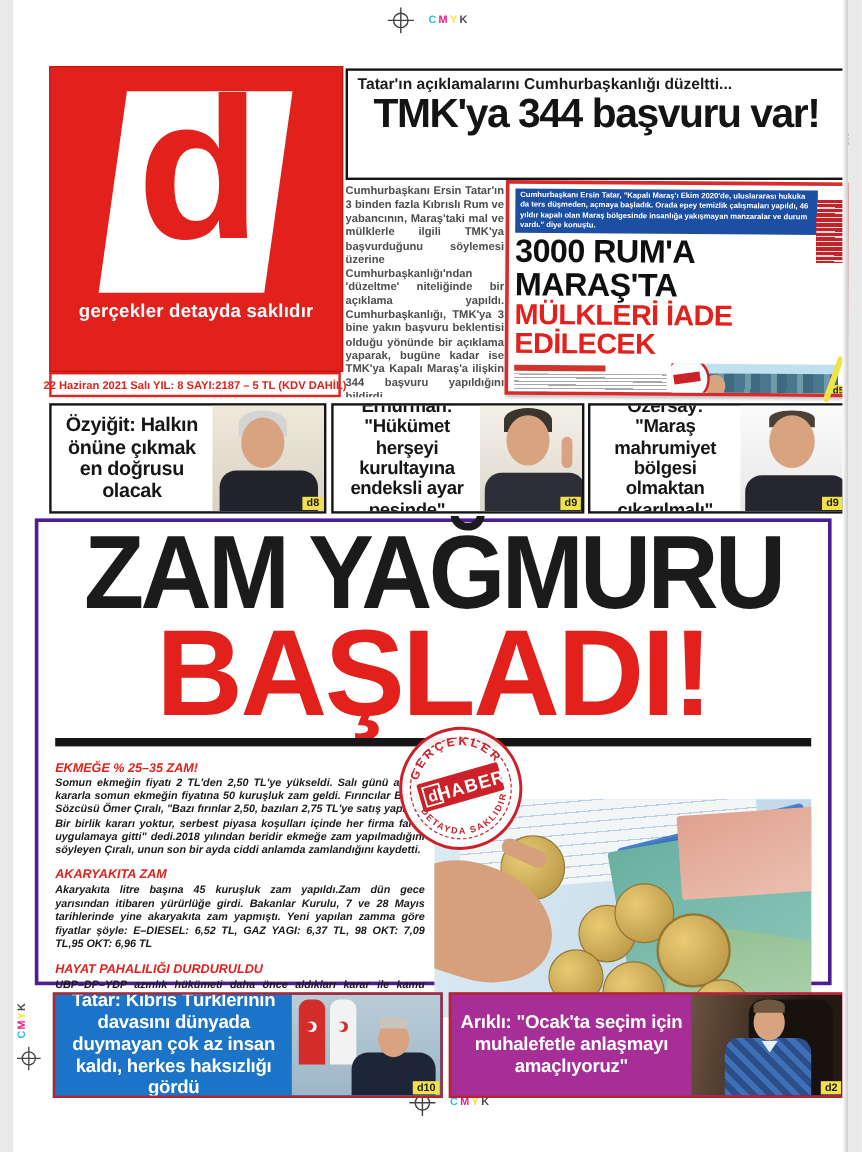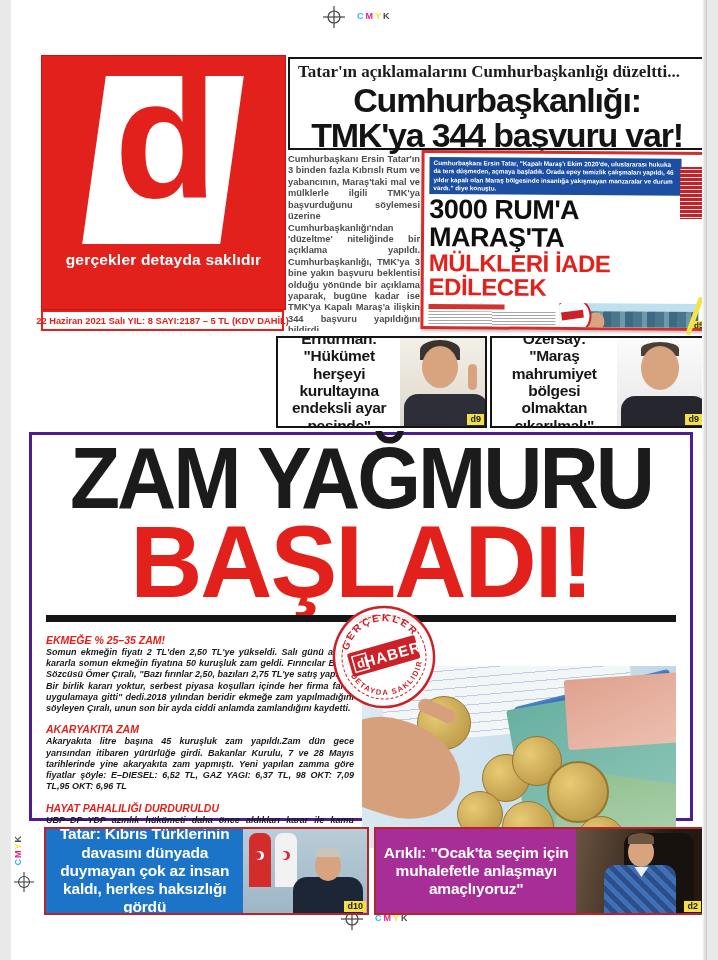--- a/index.html
+++ b/index.html
@@ -25,21 +25,21 @@
           font-size:15.5px;font-weight:700;letter-spacing:0.2px;}
   .website{position:absolute;left:0;right:0;top:214px;text-align:center;color:#fff;
           font-size:28px;font-weight:900;font-style:italic;letter-spacing:0.5px;}
   .dateline{left:30px;top:310px;width:243px;height:21px;background:#fff;border:2px solid #e2211c;
           box-sizing:border-box;color:#e2211c;font-size:9.3px;font-weight:800;
           display:flex;align-items:center;justify-content:center;white-space:nowrap;}
 
   
   .headbox{left:277px;top:57px;width:418px;height:93px;border:2px solid #141414;box-sizing:border-box;
           background:#fff;padding:3px 8px;}
-  .kicker{font-size:17px;font-weight:800;color:#1c1c1c;font-family:Liberation Serif, serif;}
+  .kicker{font-size:13px;font-weight:800;color:#1c1c1c;}
   .tophead{text-align:center;font-size:34px;font-weight:900;color:#141414;line-height:1.0;
           letter-spacing:-1.2px;margin-top:1px;}
   .storybody{left:277px;top:154px;width:132px;height:177px;font-size:9.3px;line-height:1.23;
           color:#4d4d4d;font-weight:700;text-align:justify;overflow:hidden;}
 
   
   .inset{left:410px;top:151px;width:286px;height:179px;border:3px solid #d92b2b;background:#fff;
          box-sizing:border-box;transform:rotate(.4deg);box-shadow:1px 2px 3px rgba(0,0,0,.25);
          padding:4px 5px;overflow:hidden;}
   .inset-bluebar{background:#1c4fa1;color:#fff;font-size:6.4px;font-weight:700;line-height:1.3;
@@ -178,21 +178,20 @@
   <div class="abs masthead">
     <div class="d-shape">
       <div class="dletter">d</div>
     </div>
     <div class="slogan">gerçekler detayda saklıdır</div>
   </div>
   <div class="abs dateline">22 Haziran 2021 Salı YIL: 8   SAYI:2187 – 5 TL (KDV DAHİL)</div>
 
   <div class="abs headbox">
     <div class="kicker">Tatar'ın açıklamalarını Cumhurbaşkanlığı düzeltti...</div>
-    <div class="tophead">Cumhurbaşkanlığı:</div>
     <div class="tophead">TMK'ya 344 başvuru var!</div>
   </div>
   <div class="abs storybody">Cumhurbaşkanı Ersin Tatar'ın 3 binden fazla Kıbrıslı Rum ve yabancının, Maraş'taki mal ve mülklerle ilgili TMK'ya başvurduğunu söylemesi üzerine Cumhurbaşkanlığı'ndan 'düzeltme' niteliğinde bir açıklama yapıldı. Cumhurbaşkanlığı, TMK'ya 3 bine yakın başvuru beklentisi olduğu yönünde bir açıklama yaparak, bugüne kadar ise TMK'ya Kapalı Maraş'a ilişkin 344 başvuru yapıldığını bildirdi.</div>
 
   <div class="abs inset">
     <div class="inset-bluebar">Cumhurbaşkanı Ersin Tatar, "Kapalı Maraş'ı Ekim 2020'de, uluslararası hukuka da ters düşmeden, açmaya başladık. Orada epey temizlik çalışmaları yapıldı, 46 yıldır kapalı olan Maraş bölgesinde insanlığa yakışmayan manzaralar ve durum vardı." diye konuştu.</div>
     <div class="inset-h-black">3000 RUM'A MARAŞ'TA</div>
     <div class="inset-h-red">MÜLKLERİ İADE EDİLECEK</div>
     <div class="inset-bottom">
       <div class="inset-col">
@@ -207,20 +206,29 @@
         <div class="inset-tie"></div>
         <div class="inset-sign"></div>
         <div class="inset-ministamp"></div>
       </div>
       <div class="inset-redbox"></div>
     </div>
     <div class="inset-tag">d5</div>
   </div>
   <div class="abs yellow-streak"></div>
 
+  <div class="quote" style="left:30px;width:231px;">
+    <div class="quote-text">Özyiğit: Halkın önüne çıkmak en doğrusu olacak</div>
+    <div class="quote-photo" style="background:linear-gradient(#efe9dc,#d8d2c4);">
+      <div class="hair" style="left:22px;top:4px;width:40px;height:22px;background:#d4d4d4;"></div>
+      <div class="head-c" style="left:24px;top:10px;width:36px;height:42px;"></div>
+      <div class="shoulders" style="left:6px;width:82px;height:34px;"></div>
+    </div>
+    <div class="tag">d8</div>
+  </div>
   <div class="quote" style="left:265px;width:211px;">
     <div class="quote-text" style="font-size:15.5px;">Erhürman: "Hükümet herşeyi kurultayına endeksli ayar peşinde"</div>
     <div class="quote-photo" style="background:linear-gradient(#f3f0e8,#ddd8cc);">
       <div class="hair" style="left:20px;top:2px;width:40px;height:20px;background:#3b332e;"></div>
       <div class="head-c" style="left:22px;top:8px;width:36px;height:42px;"></div>
       <div class="shoulders" style="left:4px;width:84px;height:32px;background:#2e2e38;"></div>
       <div class="finger" style="right:8px;top:26px;width:9px;height:26px;background:#d8a37f;position:absolute;border-radius:5px;"></div>
     </div>
     <div class="tag">d9</div>
   </div>

